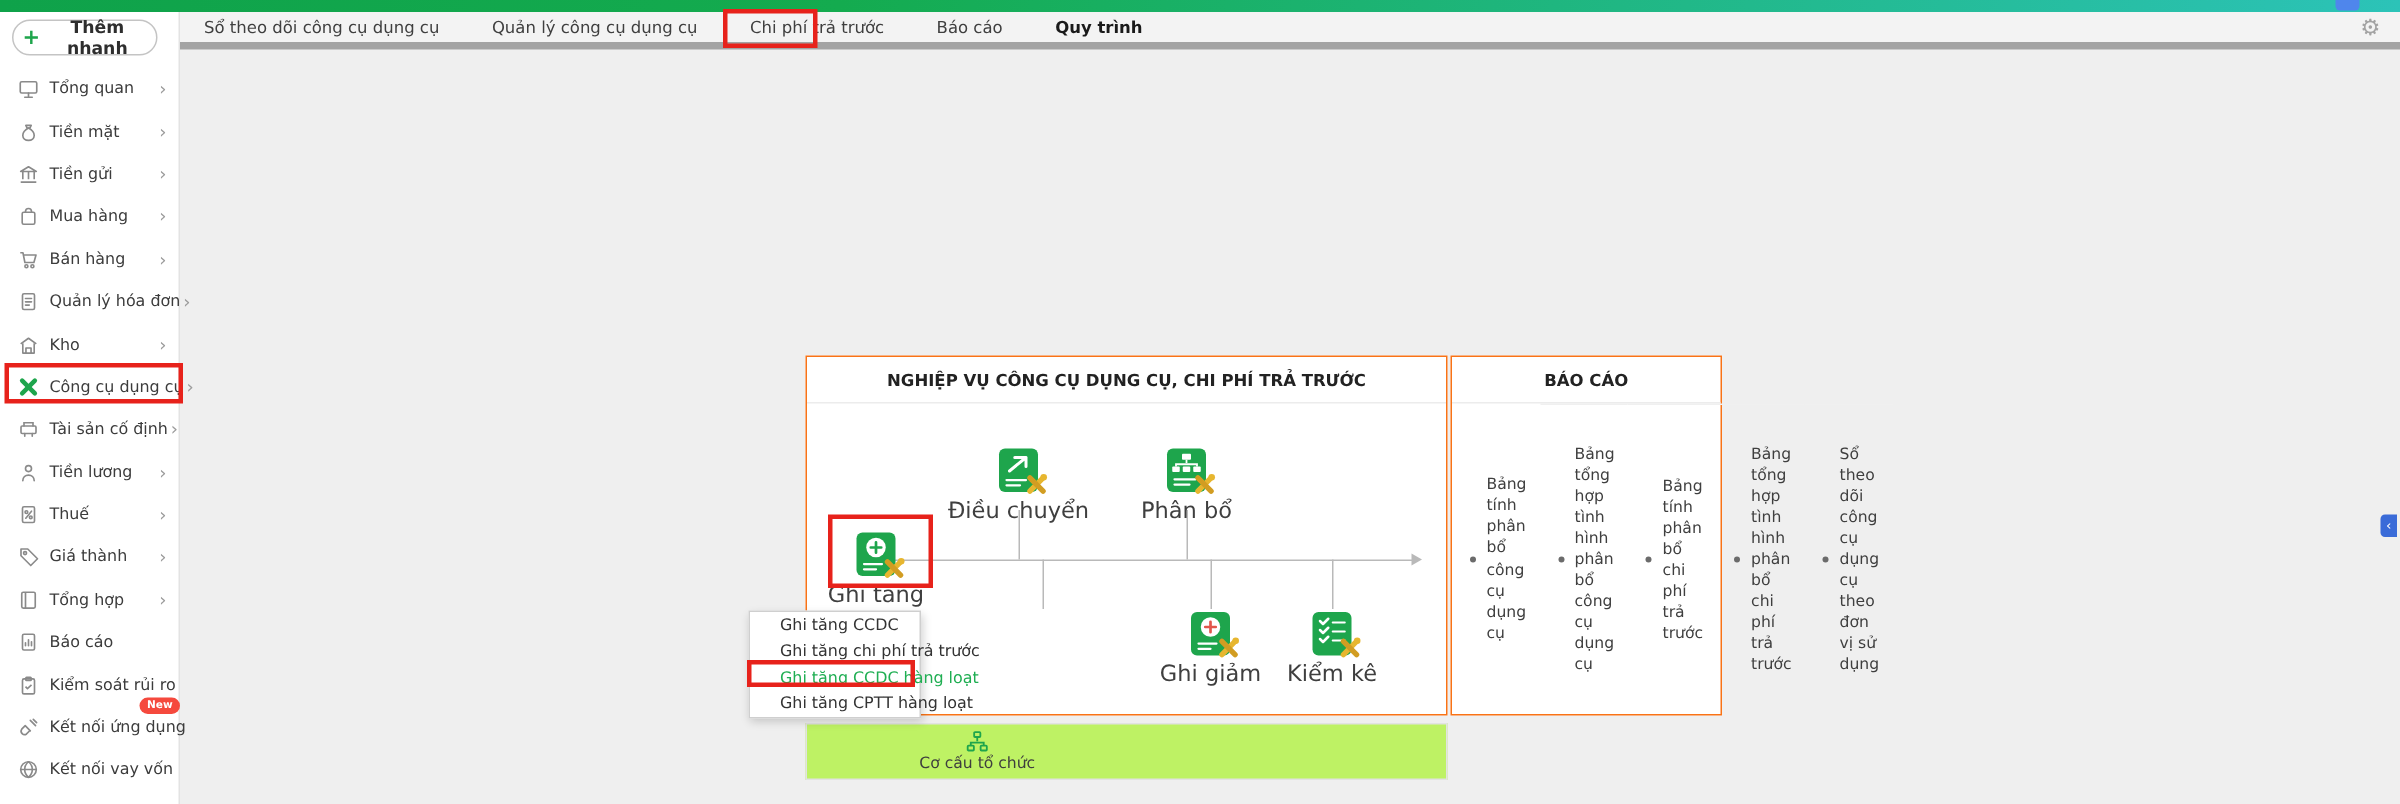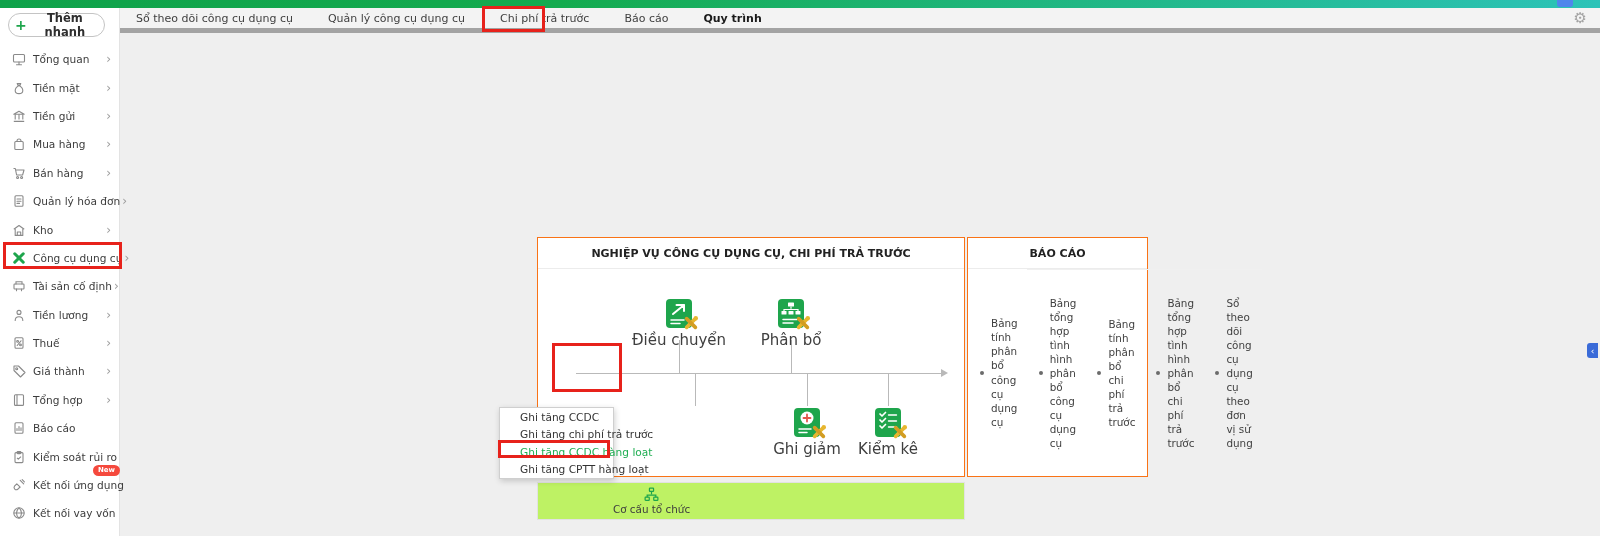--- a/index.html
+++ b/index.html
@@ -309,20 +309,35 @@
             </svg>
           <svg class="tools-ov" viewBox="0 0 16 16">
               <rect x="0" y="6.2" width="16" height="3.6" rx="1.8" transform="rotate(-45 8 8)" fill="#e7b62f"></rect>
               <rect x="0" y="6.2" width="16" height="3.6" rx="1.8" transform="rotate(45 8 8)" fill="#d29d22"></rect>
               <circle cx="12.8" cy="3.2" r="2.2" fill="#e7b62f"></circle>
             </svg>
         </div>
         <div class="node-lb">Phân bổ</div>
       </div>
 
+      <div class="node" style="left:1px;top:86px;">
+        <div class="doc-icon">
+          <svg class="glyph" width="26" height="29" viewBox="0 0 26 29">
+              <circle cx="13" cy="10" r="6.5" fill="#fff"></circle>
+              <path d="M13 6.5v7M9.5 10h7" stroke="#1ea54c" stroke-width="1.8" stroke-linecap="round"></path>
+              <path d="M5 21h12M5 24.5h8" stroke="#fff" stroke-width="1.5" stroke-linecap="round"></path>
+            </svg>
+          <svg class="tools-ov" viewBox="0 0 16 16">
+              <rect x="0" y="6.2" width="16" height="3.6" rx="1.8" transform="rotate(-45 8 8)" fill="#e7b62f"></rect>
+              <rect x="0" y="6.2" width="16" height="3.6" rx="1.8" transform="rotate(45 8 8)" fill="#d29d22"></rect>
+              <circle cx="12.8" cy="3.2" r="2.2" fill="#e7b62f"></circle>
+            </svg>
+        </div>
+        <div class="node-lb">Ghi tăng</div>
+      </div>
 
 
       <div class="node" style="left:224px;top:139px;">
         <div class="doc-icon">
           <svg class="glyph" width="26" height="29" viewBox="0 0 26 29">
               <circle cx="13" cy="10" r="6.5" fill="#fff"></circle>
               <path d="M13 6.5v7M9.5 10h7" stroke="#e2574c" stroke-width="1.8" stroke-linecap="round"></path>
               <path d="M5 21h12M5 24.5h8" stroke="#fff" stroke-width="1.5" stroke-linecap="round"></path>
             </svg>
           <svg class="tools-ov" viewBox="0 0 16 16">

